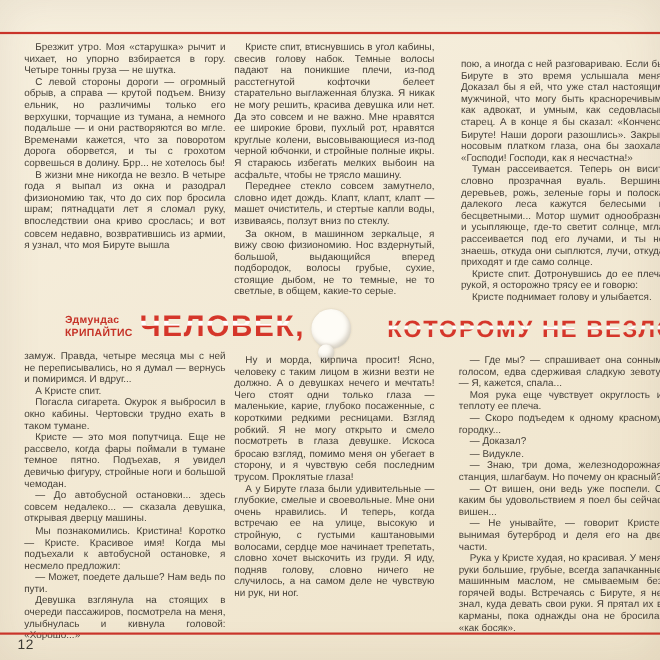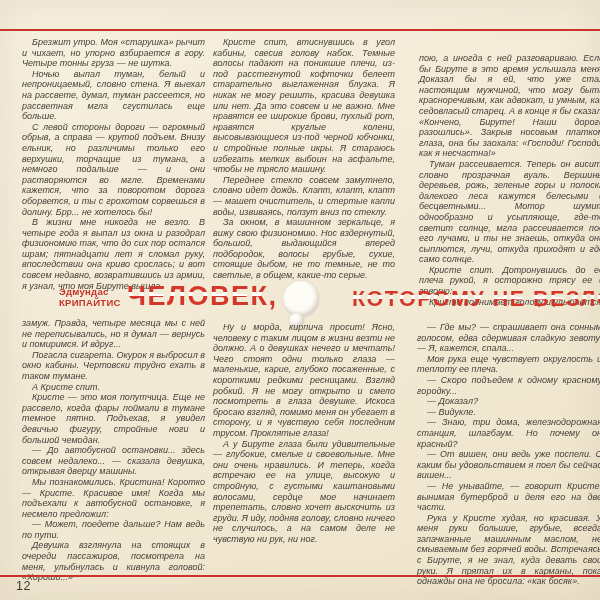--- a/index.html
+++ b/index.html
@@ -22,21 +22,21 @@
     background:var(--accent);
   }
   .rule.top{top:29px;}
   .rule.bottom{top:575px;}
   .col{
     position:absolute;
     font-size:9px;line-height:10.6px;
     text-align:justify;
     color:var(--ink);
     letter-spacing:0.02px;
-    hyphens:auto;font-style:italic;-webkit-hyphens:auto;
+    hyphens:auto;-webkit-hyphens:auto;
   }
   #col1-top {left:22px; top:37px; width:183px;}
   #col1-bottom{left:22px; top:318px; width:183px;}
   #col2-top {left:213px;top:37px; width:182px;}
   #col2-bottom{left:213px;top:322px;width:182px;}
   #col3-top {left:419px;top:37px; width:185px;margin-top:16px;}
   #col3-bottom{left:403px;top:322px;width:185px;margin-left:14px;}
   .para{margin:0;text-indent:10px;}
   .para.noindent{text-indent:0;}
   .author{
@@ -78,23 +78,22 @@
 </style>
 </head>
 <body>
 
 <div class="page">
 
   <div class="rule top"></div>
 
   <div class="col" id="col1-top">
       <p class="para">Брезжит утро. Моя «старушка» рычит и чихает, но упорно взбирается в гору. Четыре тонны груза — не шутка.</p>
-      <p class="para">Ночью выпал туман, белый и непроницаемый, словно стена. Я выехал на рассвете, думал, туман рассеется, но рассветная мгла сгустилась еще больше.</p>
       <p class="para">С левой стороны дороги — огромный обрыв, а справа — крутой подъем. Внизу ельник, но различимы только его верхушки, торчащие из тумана, а немного подальше — и они растворяются во мгле. Временами кажется, что за поворотом дорога оборвется, и ты с грохотом сорвешься в долину. Брр... не хотелось бы!</p>
-      <p class="para">В жизни мне никогда не везло. В четыре года я выпал из окна и разодрал физиономию так, что до сих пор остался шрам; пятнадцати лет я сломал руку, впоследствии она криво срослась; и вот совсем недавно, возвратившись из армии, я узнал, что моя Бируте вышла</p>
+      <p class="para">В жизни мне никогда не везло. В четыре года я выпал из окна и разодрал физиономию так, что до сих пор бросила шрам; пятнадцати лет я сломал руку, впоследствии она криво срослась; и вот совсем недавно, возвратившись из армии, я узнал, что моя Бируте вышла</p>
     </div>
   <div class="col" id="col2-top">
       <p class="para">Кристе спит, втиснувшись в угол кабины, свесив голову набок. Темные волосы падают на поникшие плечи, из-под расстегнутой кофточки белеет старательно выглаженная блузка. Я никак не могу решить, красива девушка или нет. Да это совсем и не важно. Мне нравятся ее широкие брови, пухлый рот, нравятся круглые колени, высовывающиеся из-под черной юбчонки, и стройные полные икры. Я стараюсь избегать мелких выбоин на асфальте, чтобы не трясло машину.</p>
       <p class="para">Переднее стекло совсем замутнело, словно идет дождь. Клапт, клапт, клапт — машет очиститель, и стертые капли воды, извиваясь, ползут вниз по стеклу.</p>
       <p class="para">За окном, в машинном зеркальце, я вижу свою физиономию. Нос вздернутый, большой, выдающийся вперед подбородок, волосы грубые, сухие, стоящие дыбом, не то темные, не то светлые, в общем, какие-то серые.</p>
     </div>
   <div class="col" id="col3-top">
       <p class="para noindent">пою, а иногда с ней разговариваю. Если бы Бируте в это время услышала меня! Доказал бы я ей, что уже стал настоящим мужчиной, что могу быть красноречивым, как адвокат, и умным, как седовласый старец. А в конце я бы сказал: «Кончено, Бируте! Наши дороги разошлись». Закрыв носовым платком глаза, она бы заохала: «Господи! Господи, как я несчастна!»</p>
       <p class="para">Туман рассеивается. Теперь он висит, словно прозрачная вуаль. Вершины деревьев, рожь, зеленые горы и полоска далекого леса кажутся белесыми и бесцветными... Мотор шумит однообразно и усыпляюще, где-то светит солнце, мгла рассеивается под его лучами, и ты не знаешь, откуда они сыплются, лучи, откуда приходят и где само солнце.</p>
       <p class="para">Кристе спит. Дотронувшись до ее плеча рукой, я осторожно трясу ее и говорю:</p>
@@ -107,22 +106,22 @@
   </div>
 
   <div class="bubble big"></div>
   <div class="bubble small"></div>
 
   <div class="title-part" id="title-part1">ЧЕЛОВЕК,</div>
   <div class="title-part" id="title-part2">КОТОРОМУ НЕ ВЕЗЛО</div>
 
   <div class="col" id="col1-bottom">
       <p class="para noindent">замуж. Правда, четыре месяца мы с ней не переписывались, но я думал — вернусь и помиримся. И вдруг...</p>
+      <p class="para">А Кристе спит.</p>
       <p class="para">Погасла сигарета. Окурок я выбросил в окно кабины. Чертовски трудно ехать в таком тумане.</p>
-      <p class="para">А Кристе спит.</p>
       <p class="para">Кристе — это моя попутчица. Еще не рассвело, когда фары поймали в тумане темное пятно. Подъехав, я увидел девичью фигуру, стройные ноги и большой чемодан.</p>
       <p class="para">— До автобусной остановки... здесь совсем недалеко... — сказала девушка, открывая дверцу машины.</p>
       <p class="para">Мы познакомились. Кристина! Коротко — Кристе. Красивое имя! Когда мы подъехали к автобусной остановке, я несмело предложил:</p>
       <p class="para">— Может, поедете дальше? Нам ведь по пути.</p>
       <p class="para">Девушка взглянула на стоящих в очереди пассажиров, посмотрела на меня, улыбнулась и кивнула головой: «Хорошо...»</p>
     </div>
   <div class="col" id="col2-bottom">
       <p class="para">Ну и морда, кирпича просит! Ясно, человеку с таким лицом в жизни везти не должно. А о девушках нечего и мечтать! Чего стоят одни только глаза — маленькие, карие, глубоко посаженные, с короткими редкими ресницами. Взгляд робкий. Я не могу открыто и смело посмотреть в глаза девушке. Искоса бросаю взгляд, помимо меня он убегает в сторону, и я чувствую себя последним трусом. Проклятые глаза!</p>
       <p class="para">А у Бируте глаза были удивительные — глубокие, смелые и своевольные. Мне они очень нравились. И теперь, когда встречаю ее на улице, высокую и стройную, с густыми каштановыми волосами, сердце мое начинает трепетать, словно хочет выскочить из груди. Я иду, подняв голову, словно ничего не случилось, а на самом деле не чувствую ни рук, ни ног.</p>
     </div>

